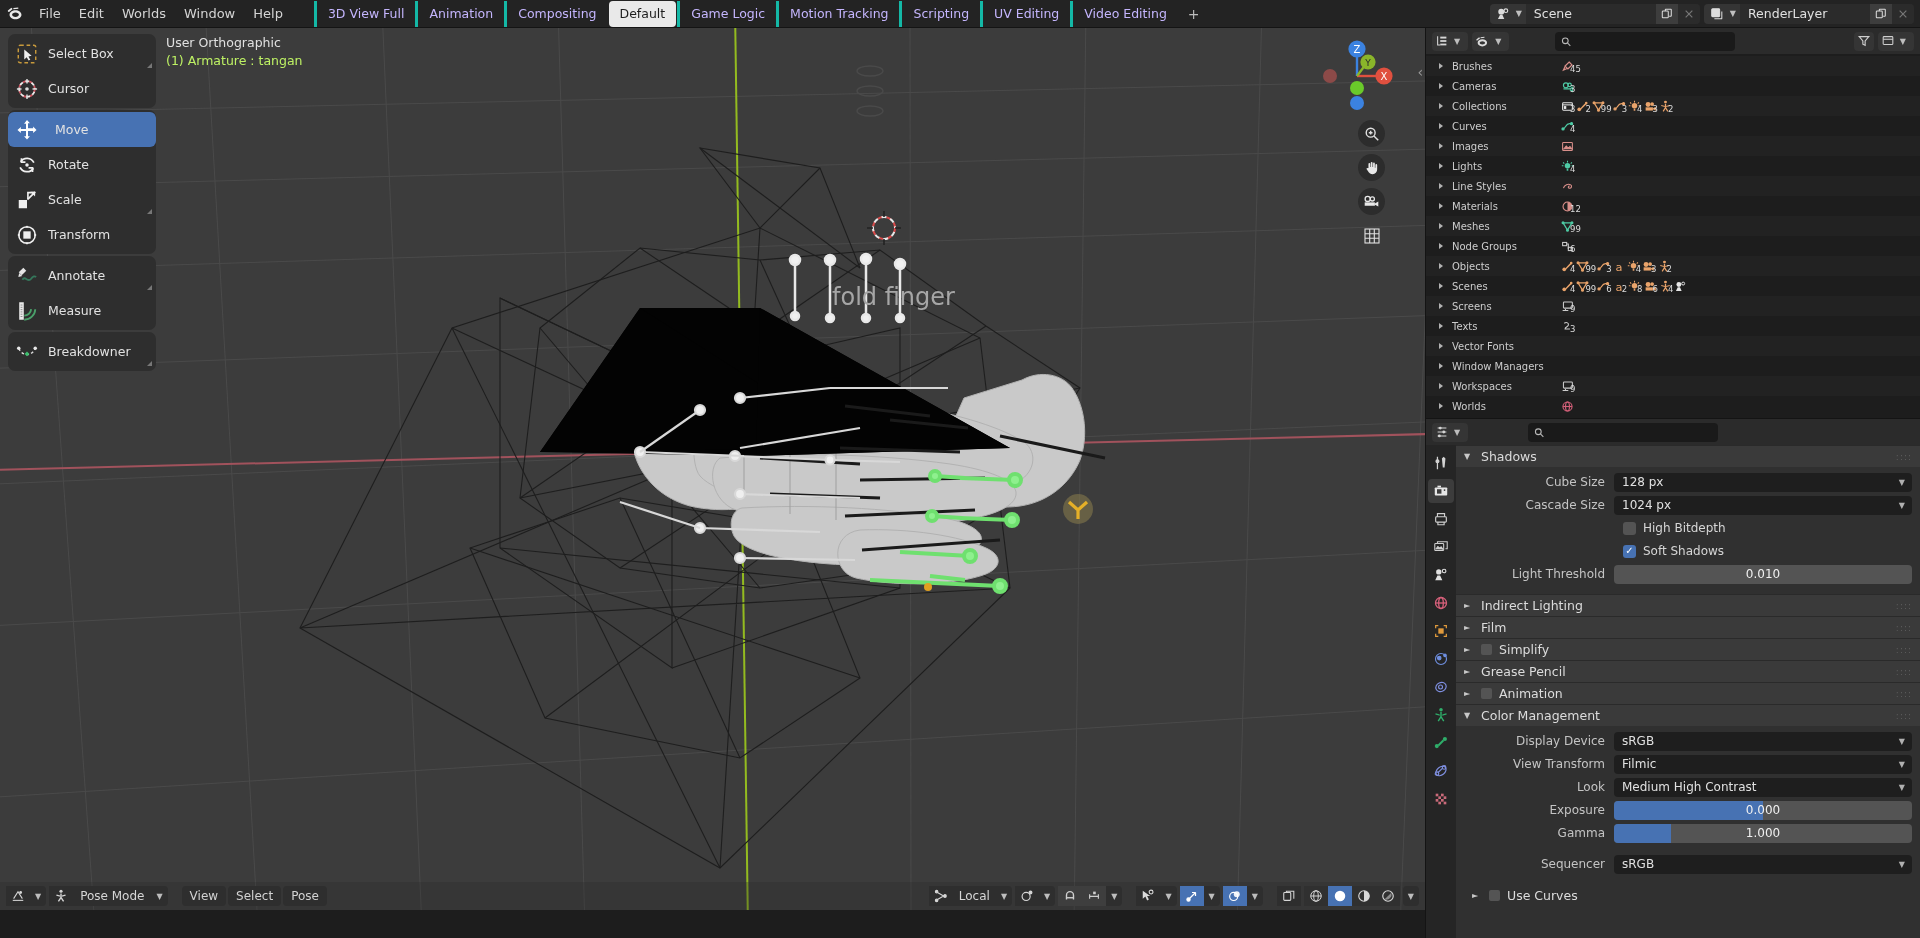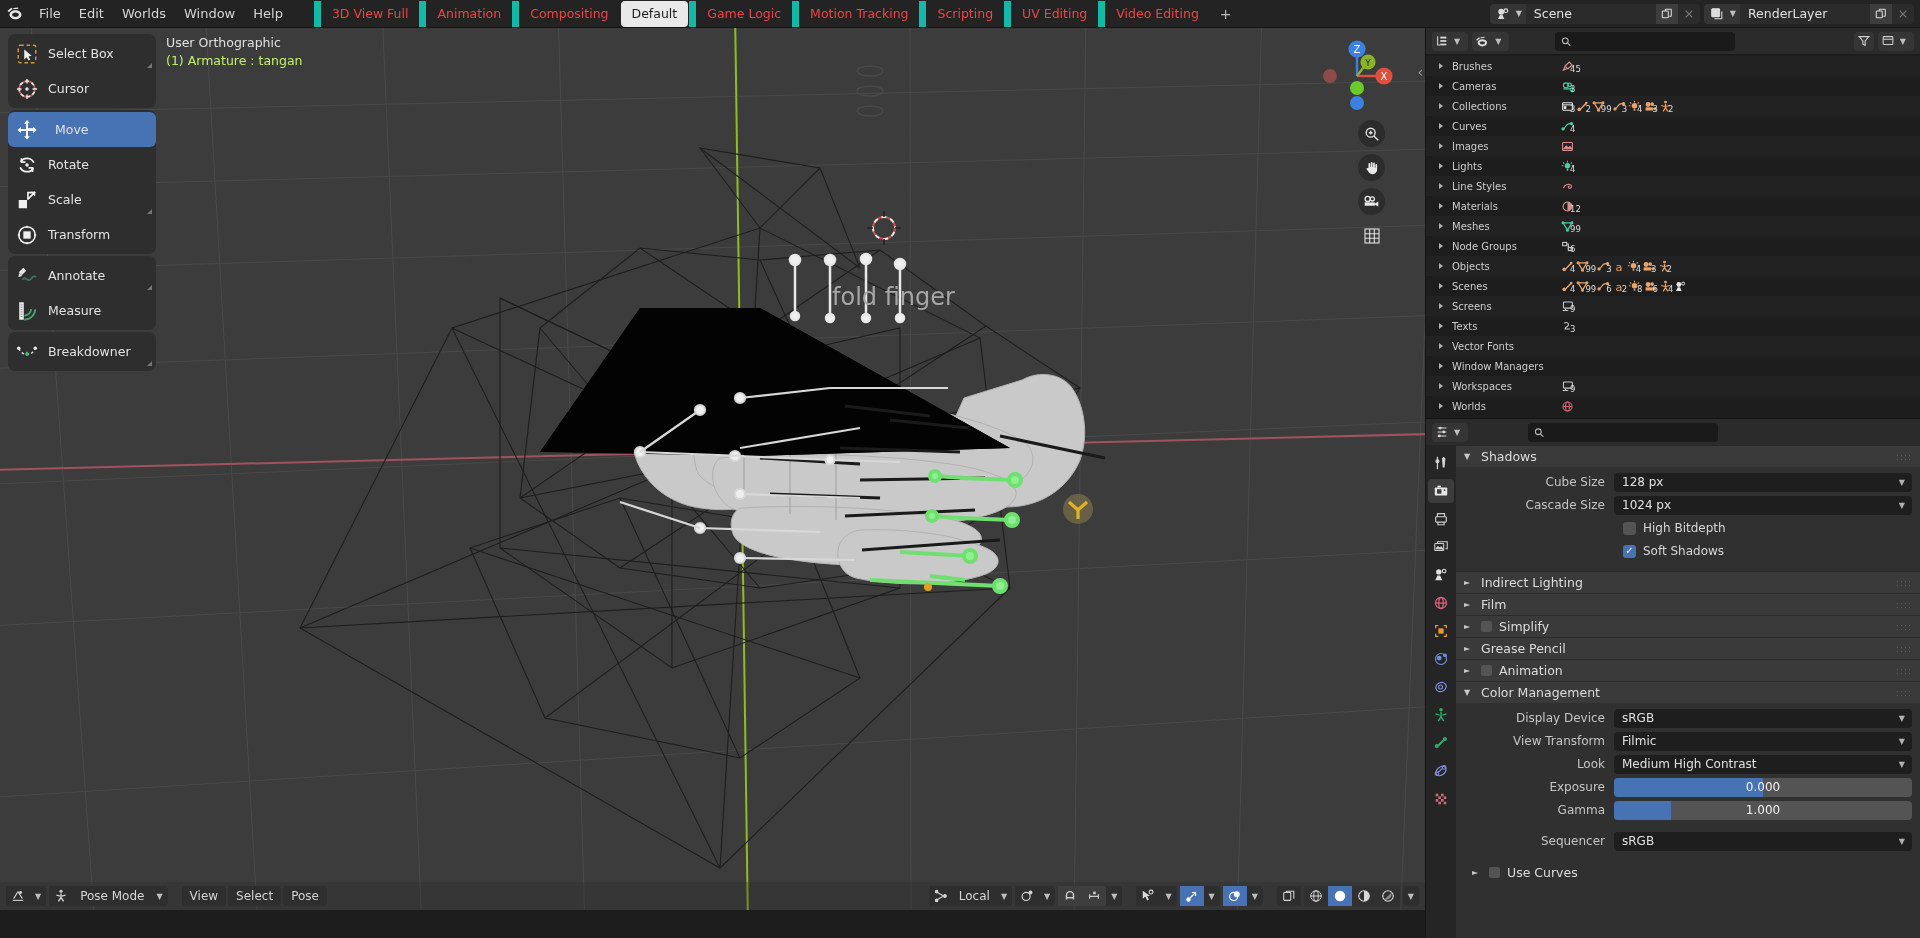--- a/index.html
+++ b/index.html
@@ -20,22 +20,22 @@
     display: flex; align-items: center;
     border-bottom: 1px solid #141414;
   }
   .blender-logo { width: 30px; display:flex; align-items:center; justify-content:center; }
   .menu-item {
     padding: 3px 9px; font-size: 13px; color: #d4d4d4; white-space: nowrap;
     border-radius: 3px;
   }
   #ws-tabs { display:flex; align-items:center; margin-left: 22px; gap:0px; }
   .ws-tab {
-    padding: 5px 11px; font-size: 12.5px; color: #ef4444;
-    border-left: 7px solid #14b8a6;
+    padding: 5px 11px; font-size: 12.5px; color: #c4b5fd;
+    border-left: 3px solid #14b8a6;
     line-height: 16px;
   }
   .ws-tab.active { background:#e9e9e9; color:#1d1d1d; border-radius:4px; border-left:none; margin:0 1px;}
   .ws-add { padding: 5px 10px; color:#bbb; font-size:14px; }
   #topbar-right { margin-left:auto; display:flex; align-items:center; padding-right: 6px; gap: 4px;}
   .scene-box {
     display:flex; align-items:center; background:#2b2b2b; border-radius:4px; height:20px;
     overflow:hidden;
   }
   .sb-icon { width:26px; height:20px; display:flex; align-items:center; justify-content:center; background:#353535;}
@@ -1379,20 +1379,27 @@
             <span class="cbox"></span>
             <span class="clabel">High Bitdepth</span>
           </div>
           <div class="pcheckrow">
             <span class="spacer"></span>
             <span class="cbox checked">
               <span class="tick">✓</span>
             </span>
             <span class="clabel">Soft Shadows</span>
           </div>
+          <div class="prow">
+            <span class="plabel">Light Threshold</span>
+            <span class="pslider">
+              <span class="fill" style="width: 0%;"></span>
+              <span class="val">0.010</span>
+            </span>
+          </div>
         </div>
         <div class="panel-hdr">
           <span class="tri">►</span>
           <span>Indirect Lighting</span>
           <span class="grip">::::</span>
         </div>
         <div class="panel-hdr">
           <span class="tri">►</span>
           <span>Film</span>
           <span class="grip">::::</span>

